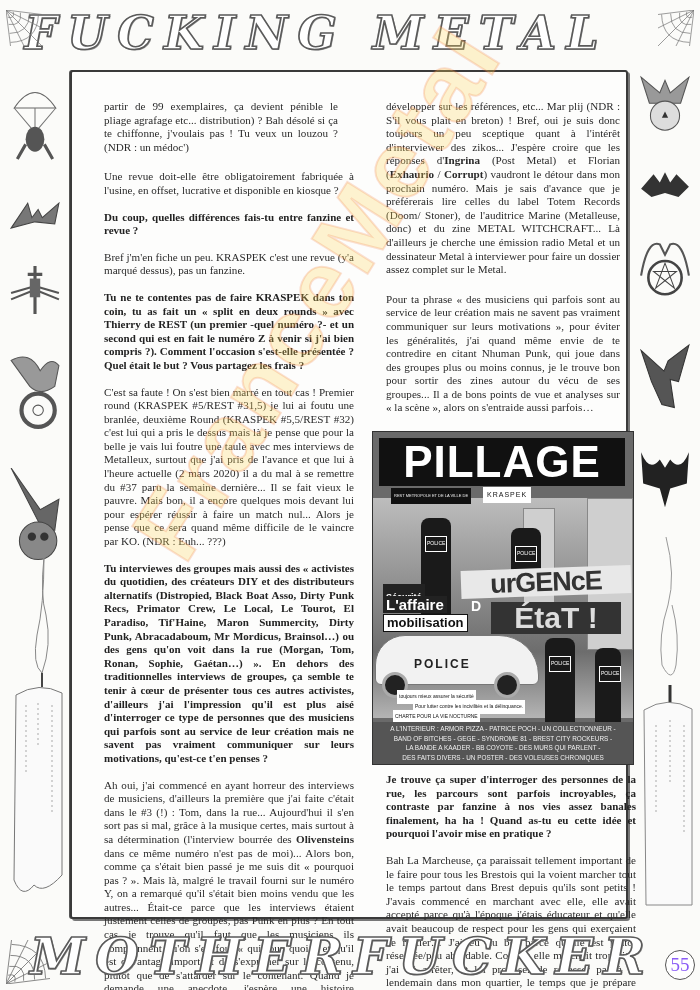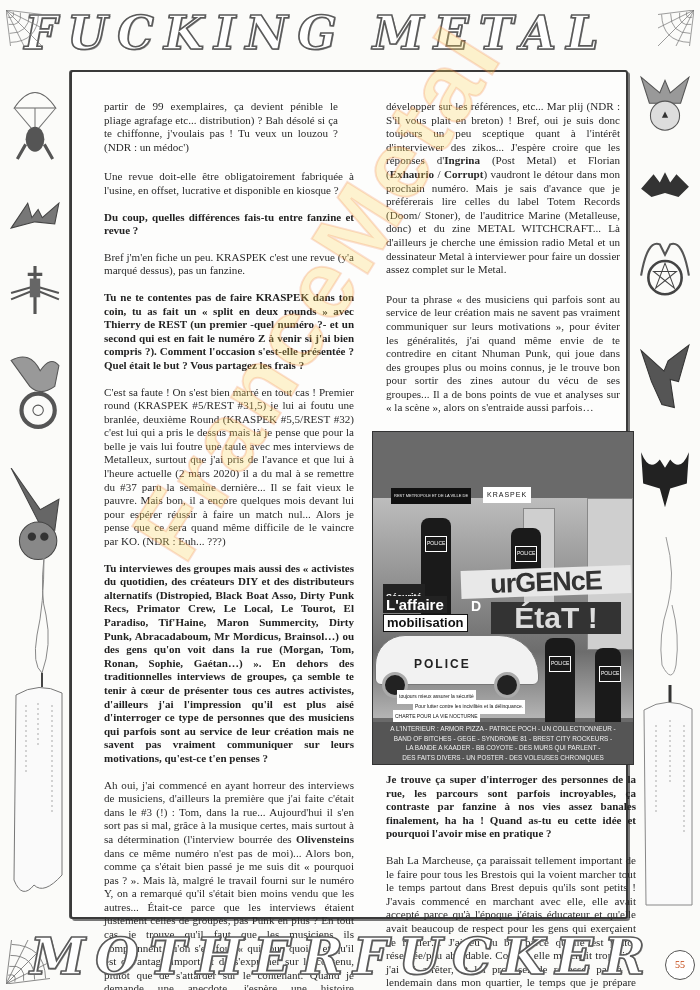--- a/index.html
+++ b/index.html
@@ -87,21 +87,21 @@
     position: absolute; left: 110px; top: 520px; transform: rotate(-58deg);
     transform-origin: left top; font-family: "Liberation Sans", sans-serif; font-weight: bold;
     font-size: 96px; color: rgba(255, 215, 90, 0.28); letter-spacing: 4px; white-space: nowrap;
     -webkit-text-stroke: 2px rgba(240, 120, 60, 0.22); pointer-events: none;
   }
   .side { position: absolute; width: 62px; }
   .side .dec { width: 52px; margin: 0 auto 34px auto; display: block; }
   .page-num {
     position: absolute; left: 665px; top: 950px; width: 28px; height: 28px; border-radius: 50%;
     border: 1.5px solid #555; background: #fff; text-align: center; line-height: 28px;
-    font-family: "Liberation Serif", serif; font-size: 10px; color: #c2410c;
+    font-family: "Liberation Serif", serif; font-size: 19px; color: #8b5cf6;
   }
 </style>
 </head>
 <body>
 
 <div class="banner top">FUCKING METAL</div>
 <div class="web" style="left:6px;top:10px;">
   <svg viewBox="0 0 40 40">
       <g stroke="#777" fill="none" stroke-width="0.8">
         <path d="M0 0 L40 40 M0 0 L40 20 M0 0 L20 40 M0 0 L40 5 M0 0 L5 40"></path>
@@ -206,20 +206,21 @@
         <div class="cop" style="left:138px;top:30px;width:30px;height:60px;">
             <span>POLICE</span>
           </div>
         <div class="cop" style="left:172px;top:140px;width:30px;height:110px;">
             <span>POLICE</span>
           </div>
         <div class="cop" style="left:222px;top:150px;width:26px;height:80px;">
             <span>POLICE</span>
           </div>
       </div>
+      <div class="mast">PILLAGE</div>
       <div class="mast-sub">REST METROPOLE ET DE LA VILLE DE</div>
       <div class="mast-kr">KRASPEK</div>
       <div class="urgence">urGENcE</div>
       <div class="d">D</div>
       <div class="etat">ÉtaT !</div>
       <div class="secu">Sécurité</div>
       <div class="affaire">L'affaire</div>
       <div class="mobil">mobilisation</div>
       <div class="car">
         <span class="lbl">POLICE</span>

